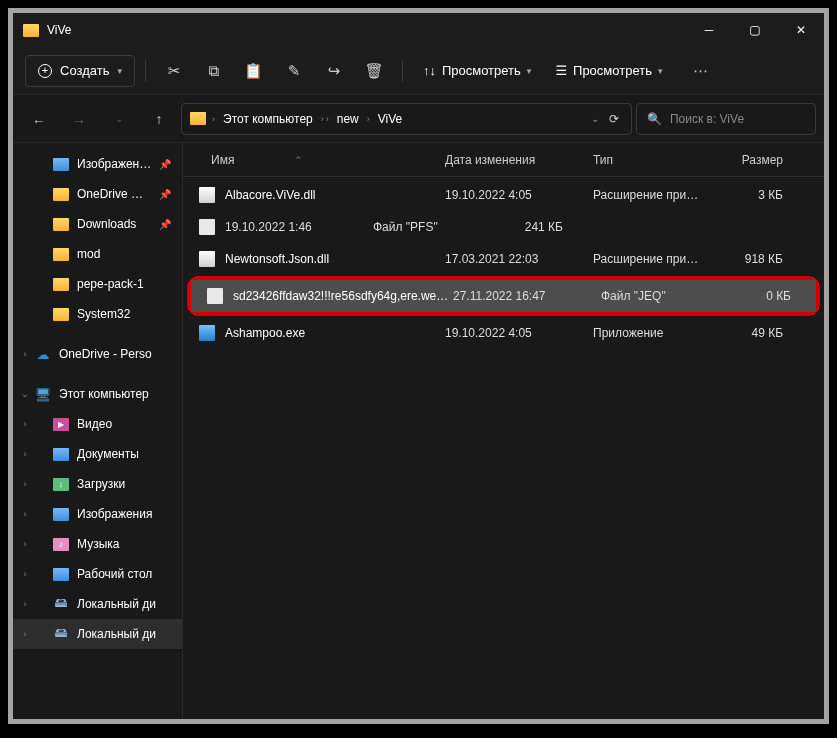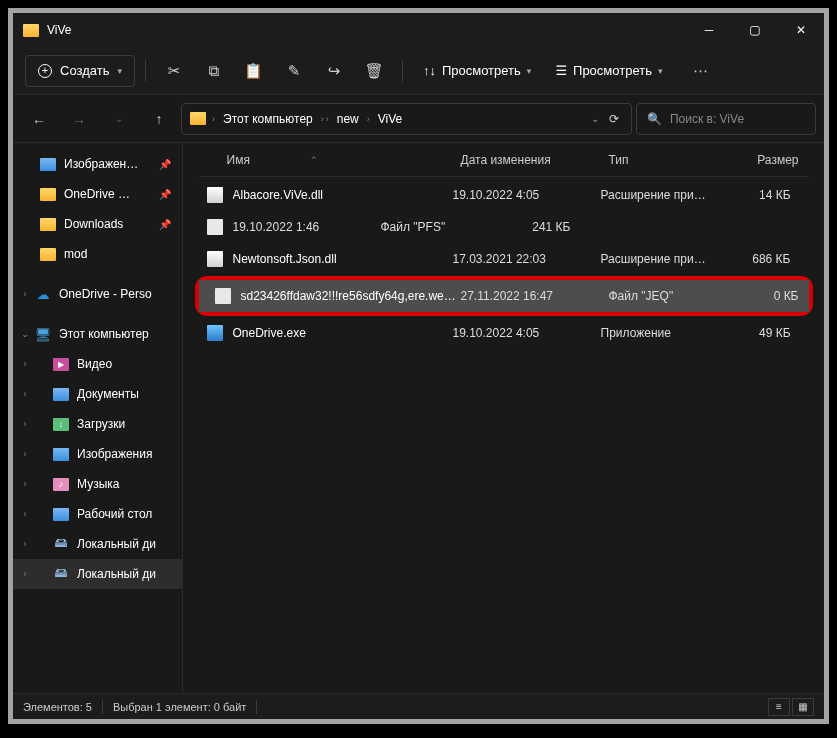--- a/index.html
+++ b/index.html
@@ -22,30 +22,30 @@
   .navbtn.dim { color: #666; }
   .addressbar { flex: 1; height: 32px; border: 1px solid #3a3a3a; border-radius: 4px; display: flex; align-items: center; padding: 0 4px; gap: 2px; overflow: hidden; }
   .addressbar .folder-ico { width: 16px; height: 13px; background: linear-gradient(#ffd869, #f9b233); border-radius: 1px; margin: 0 4px; flex-shrink: 0; }
   .crumb { color: #fff; font-size: 12px; padding: 4px 6px; border-radius: 2px; white-space: nowrap; }
   .crumbsep { color: #888; font-size: 9px; }
   .addr-end { margin-left: auto; display: flex; align-items: center; gap: 10px; padding-right: 8px; color: #ccc; font-size: 12px; }
   .searchbox { width: 180px; height: 32px; border: 1px solid #3a3a3a; border-radius: 4px; display: flex; align-items: center; padding: 0 10px; gap: 8px; color: #888; font-size: 12px; }
   .body { flex: 1; display: flex; overflow: hidden; }
   .sidebar { width: 170px; background: #191919; padding: 6px 0; overflow-y: auto; border-right: 1px solid #2a2a2a; }
   .side-item { height: 30px; display: flex; align-items: center; padding-left: 22px; gap: 8px; color: #fff; font-size: 12px; white-space: nowrap; overflow: hidden; }
-  .side-item.sub { padding-left: 27px; }
+  .side-item.sub { padding-left: 40px; }
   .side-item.subsub { padding-left: 40px; }
   .side-item.selected { background: #2d2d2d; }
   .side-item .exp { position: absolute; left: 6px; color: #888; font-size: 9px; width: 12px; text-align: center; }
   .side-item { position: relative; }
   .side-item .pin { margin-left: auto; margin-right: 10px; color: #888; font-size: 10px; }
   .sico { width: 16px; height: 16px; display: flex; align-items: center; justify-content: center; font-size: 13px; flex-shrink: 0; }
   .sico.folder { background: linear-gradient(#ffd869, #f9b233); width: 16px; height: 13px; border-radius: 1px; }
   .sico.blue { background: linear-gradient(#7ab8f5, #3a8fde); width: 16px; height: 13px; border-radius: 1px; }
-  .filearea { flex: 1; background: #191919; display: flex; flex-direction: column; align-items: center; }
+  .filearea { flex: 1; background: #191919; display: flex; flex-direction: column; }
   .colheaders { height: 34px; display: flex; align-items: center; color: #ccc; font-size: 12px; border-bottom: 1px solid #2a2a2a; }
   .col-name { width: 262px; padding-left: 28px; display: flex; align-items: center; gap: 60px; }
   .sort-arrow { font-size: 9px; color: #888; }
   .col-date { width: 148px; }
   .col-type { width: 128px; }
   .col-size { width: 72px; text-align: right; padding-right: 10px; }
   .filelist { flex: 1; padding-top: 2px; }
   .file-row { height: 32px; display: flex; align-items: center; color: #fff; font-size: 12px; position: relative; }
   .file-row.selected { background: #4d4d4d; }
   .hl-wrap { border: 4px solid #d70000; border-radius: 12px; margin: 1px 4px; }
@@ -146,20 +146,28 @@
         </div>
       <div class="side-item sub">
           <span class="sico folder"></span>
           <span>Downloads</span>
           <span class="pin">📌</span>
         </div>
       <div class="side-item sub">
           <span class="sico folder"></span>
           <span>mod</span>
         </div>
+      <div class="side-item sub">
+          <span class="sico folder"></span>
+          <span>pepe-pack-1</span>
+        </div>
+      <div class="side-item sub">
+          <span class="sico folder"></span>
+          <span>System32</span>
+        </div>
       <div style="height:10px"></div>
       <div class="side-item">
           <span class="exp">›</span>
           <span class="sico" style="color:#2a8fd8">☁</span>
           <span>OneDrive - Perso</span>
         </div>
       <div style="height:10px"></div>
       <div class="side-item">
           <span class="exp">⌄</span>
           <span class="sico" style="color:#4aa3e0">🖥</span>
@@ -216,59 +224,49 @@
         <div class="col-date">Дата изменения</div>
         <div class="col-type">Тип</div>
         <div class="col-size">Размер</div>
       </div>
       <div class="filelist" id="filelist">
     <div class="file-row ">
       <div class="fico dll"></div>
       <div class="fname">Albacore.ViVe.dll</div>
       <div class="fdate">19.10.2022 4:05</div>
       <div class="ftype">Расширение при…</div>
-      <div class="fsize">14 КБ</div>
+      <div class="fsize">3 КБ</div>
     </div>
     <div class="file-row ">
       <div class="fico file"></div>
       <div class="fdate">19.10.2022 1:46</div>
       <div class="ftype">Файл "PFS"</div>
       <div class="fsize">241 КБ</div>
     </div>
     <div class="file-row ">
       <div class="fico dll"></div>
       <div class="fname">Newtonsoft.Json.dll</div>
       <div class="fdate">17.03.2021 22:03</div>
       <div class="ftype">Расширение при…</div>
-      <div class="fsize">686 КБ</div>
+      <div class="fsize">918 КБ</div>
     </div>
           <div class="hl-wrap">
     <div class="file-row selected">
       <div class="fico file"></div>
       <div class="fname">sd23426ffdaw32!!!re56sdfy64g,ere.we55.jeq</div>
       <div class="fdate">27.11.2022 16:47</div>
       <div class="ftype">Файл "JEQ"</div>
       <div class="fsize">0 КБ</div>
     </div>
           </div>
     <div class="file-row ">
       <div class="fico exe"></div>
-      <div class="fname">OneDrive.exe</div>
+      <div class="fname">Ashampoo.exe</div>
       <div class="fdate">19.10.2022 4:05</div>
       <div class="ftype">Приложение</div>
       <div class="fsize">49 КБ</div>
     </div>
         </div>
     </div>
   </div>
 
-  <div class="statusbar">
-    <span>Элементов: 5</span>
-    <span class="sep"></span>
-    <span>Выбран 1 элемент: 0 байт</span>
-    <span class="sep"></span>
-    <div class="viewbtns">
-      <div class="viewbtn">≡</div>
-      <div class="viewbtn">▦</div>
-    </div>
-  </div>
 
 </div>
 
 </body></html>

